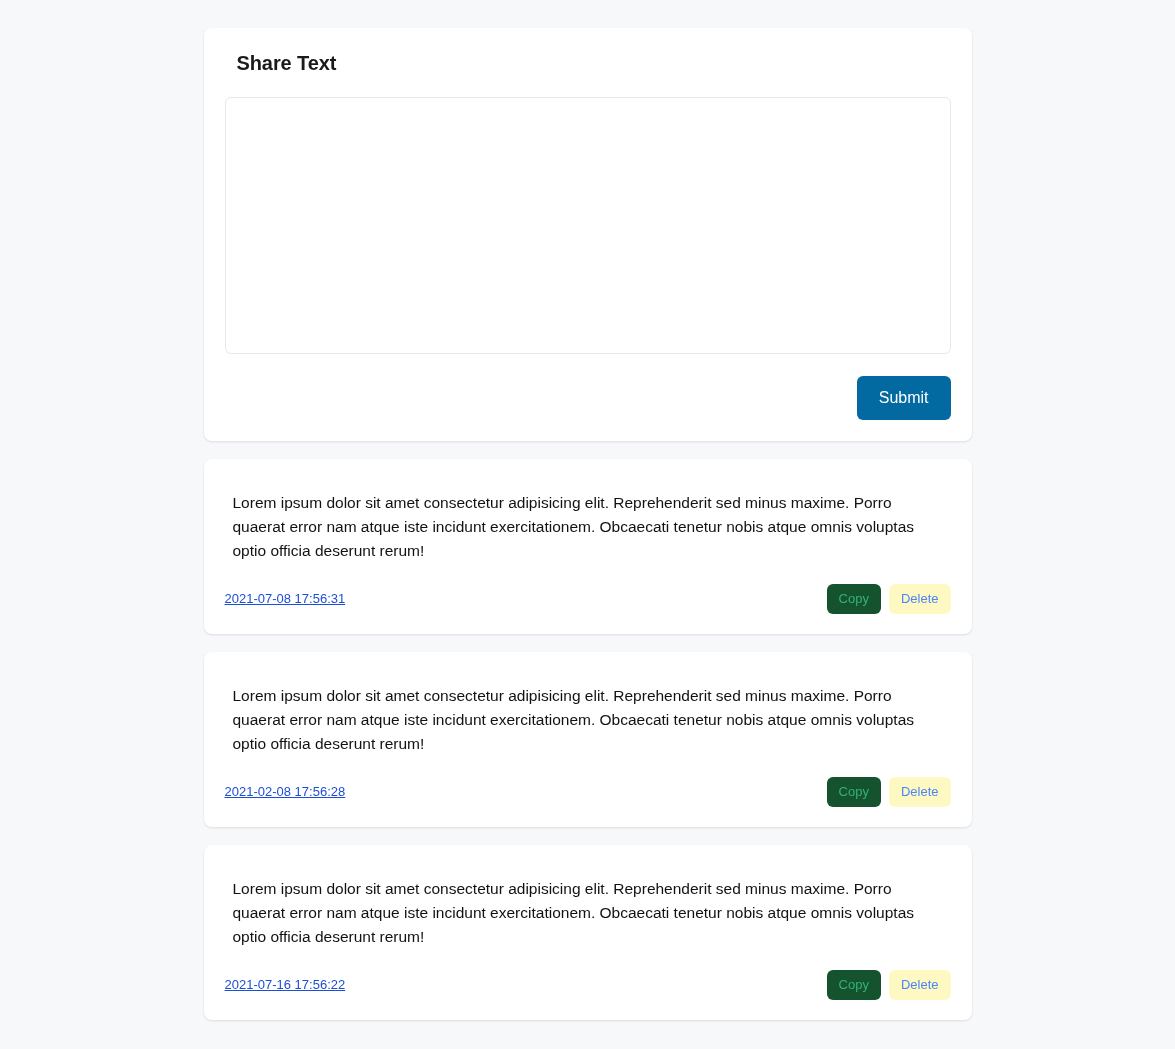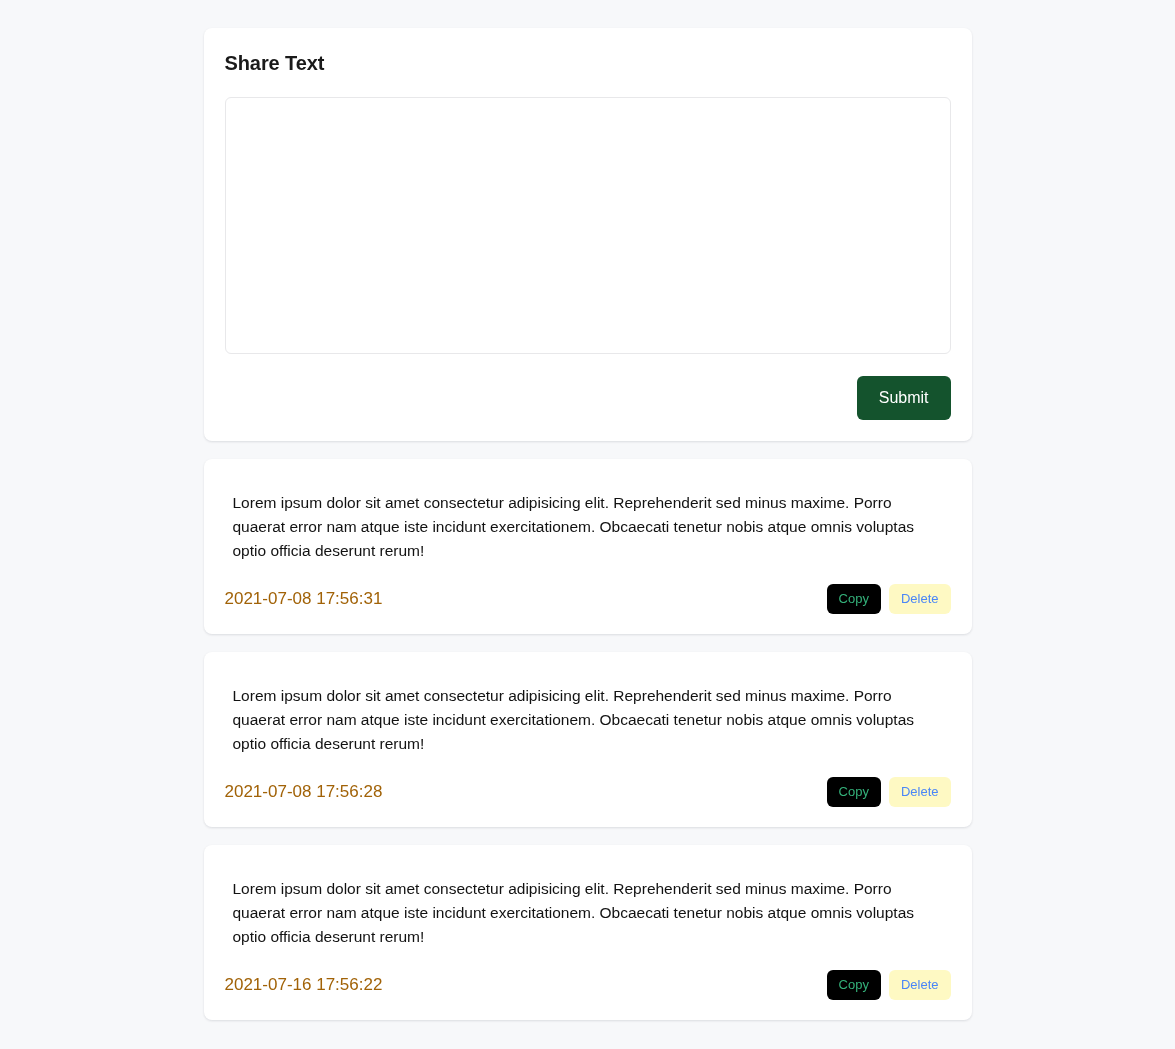--- a/index.html
+++ b/index.html
@@ -30,21 +30,21 @@
   }
   
   .composer {
     padding: 22px 21px 21px 21px;
   }
   .composer-title {
     font-size: 20px;
     line-height: 26px;
     font-weight: 700;
     color: #1a1a1a;
-    margin: 0 0 21px 0;
+    margin: 0 0 21px 12px;
     letter-spacing: -0.1px;
   }
   .composer-textarea {
     display: block;
     width: 100%;
     height: 257px;
     border: 1px solid #e8e8ea;
     border-radius: 6px;
     background: #ffffff;
     padding: 12px 14px;
@@ -55,21 +55,21 @@
     resize: none;
     outline: none;
   }
   .composer-textarea::placeholder { color: #b9bcc2; }
   .composer-actions {
     display: flex;
     justify-content: flex-end;
     margin-top: 22px;
   }
   .submit-button {
-    background: #14532d;
+    background: #0369a1;
     color: #ffffff;
     border: none;
     border-radius: 6px;
     font-family: "Liberation Sans", sans-serif;
     font-size: 16px;
     line-height: 20px;
     padding: 12px 22px;
     cursor: pointer;
   }
   
@@ -82,40 +82,41 @@
     color: #121212;
     margin: 8px;
   }
   .post-footer {
     display: flex;
     align-items: center;
     justify-content: space-between;
     margin-top: 21px;
   }
   .post-time {
-    font-size: 17px;
+    font-size: 13px;
     line-height: 20px;
-    color: #a16207;
+    color: #1d4ed8;
+    text-decoration: underline;
   }
   .post-buttons {
     display: flex;
     align-items: center;
     gap: 8px;
   }
   .pill {
     border: none;
     border-radius: 6px;
     font-family: "Liberation Sans", sans-serif;
     font-size: 13px;
     line-height: 16px;
     padding: 7px 12px;
     cursor: pointer;
   }
   .pill-copy {
-    background: #000000;
+    background: #14532d;
     color: #34b17a;
   }
   .pill-delete {
     background: #fef9c3;
     color: #4a86f7;
   }
 </style>
 </head>
 <body>
 
@@ -139,21 +140,21 @@
           <div class="post-buttons">
             <button class="pill pill-copy">Copy</button>
             <button class="pill pill-delete">Delete</button>
           </div>
         </div>
       </article>
 
       <article class="card post">
         <p class="post-body">Lorem ipsum dolor sit amet consectetur adipisicing elit. Reprehenderit sed minus maxime. Porro quaerat error nam atque iste incidunt exercitationem. Obcaecati tenetur nobis atque omnis voluptas optio officia deserunt rerum!</p>
         <div class="post-footer">
-          <span class="post-time">2021-07-08 17:56:28</span>
+          <span class="post-time">2021-02-08 17:56:28</span>
           <div class="post-buttons">
             <button class="pill pill-copy">Copy</button>
             <button class="pill pill-delete">Delete</button>
           </div>
         </div>
       </article>
 
       <article class="card post">
         <p class="post-body">Lorem ipsum dolor sit amet consectetur adipisicing elit. Reprehenderit sed minus maxime. Porro quaerat error nam atque iste incidunt exercitationem. Obcaecati tenetur nobis atque omnis voluptas optio officia deserunt rerum!</p>
         <div class="post-footer">

